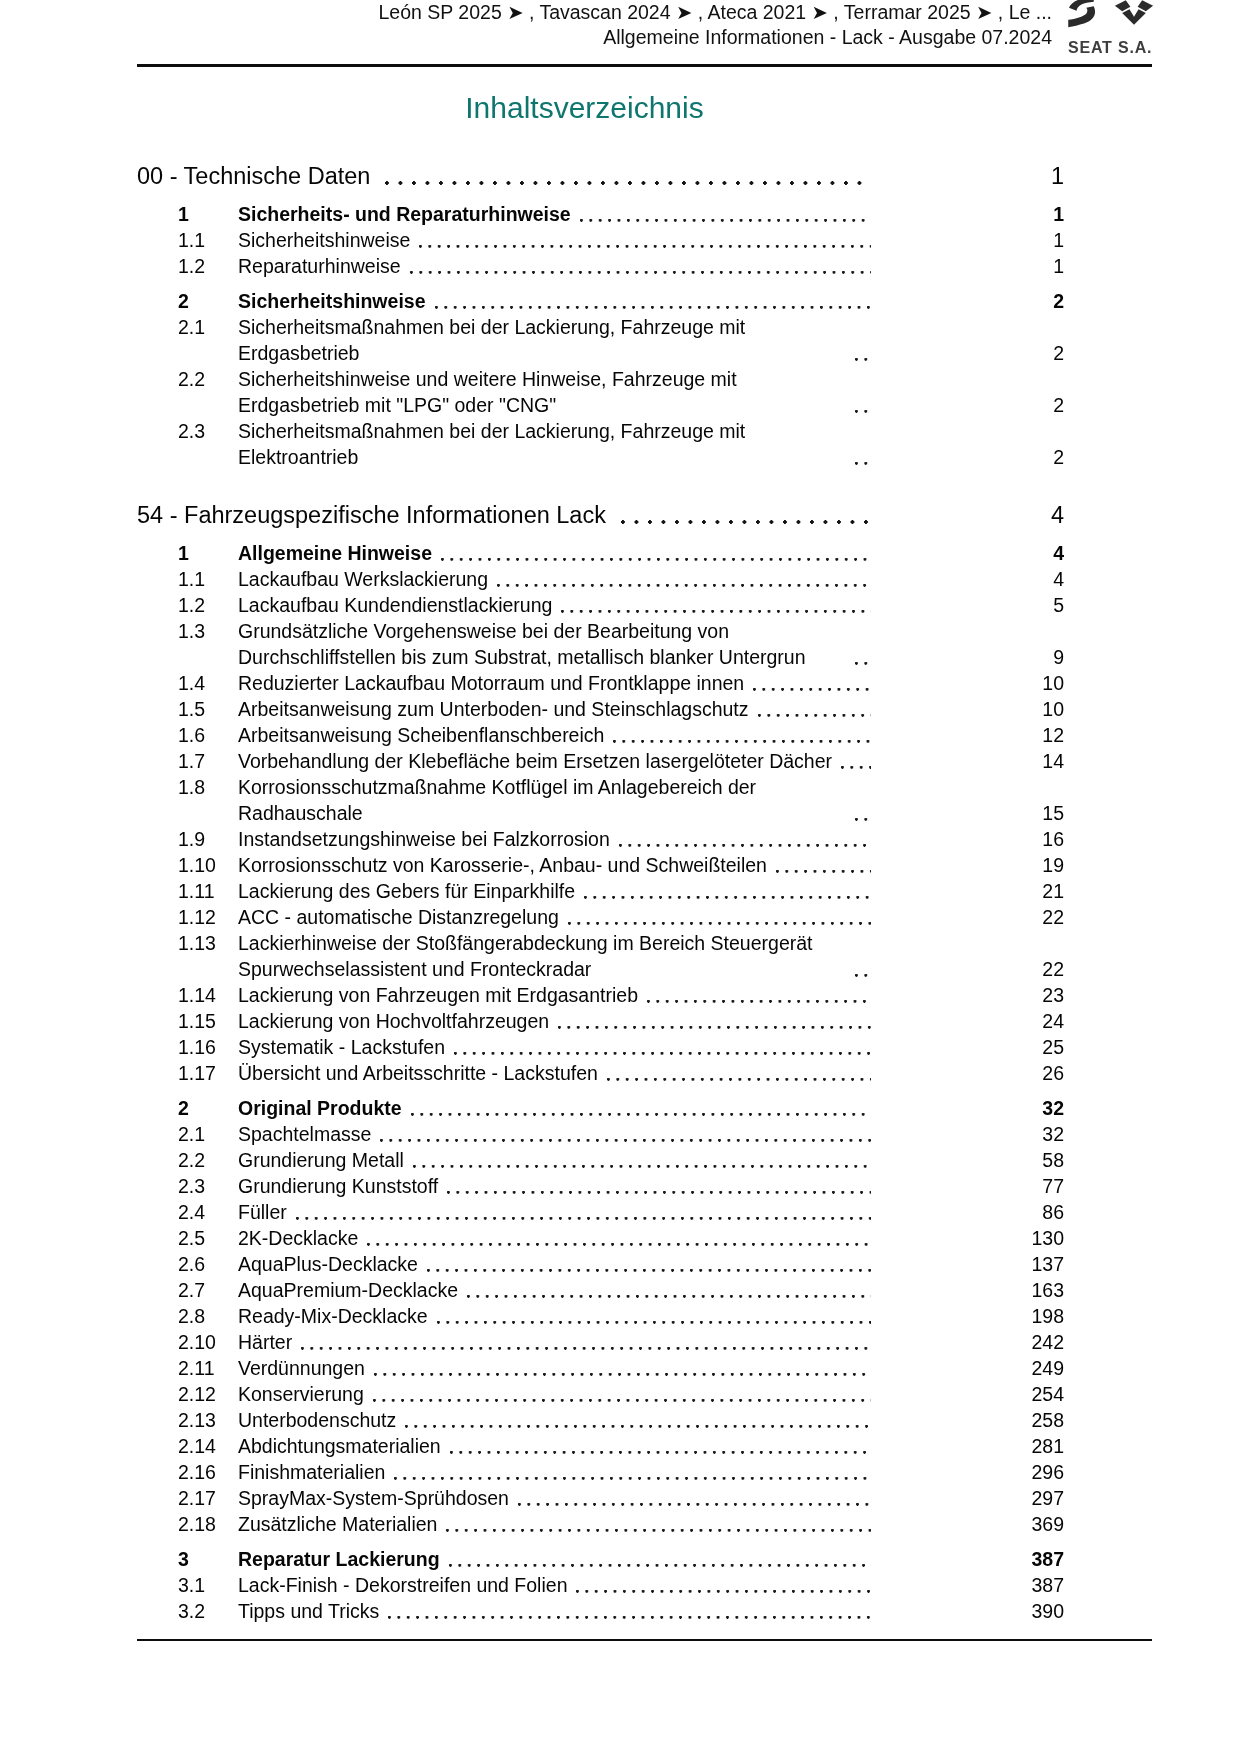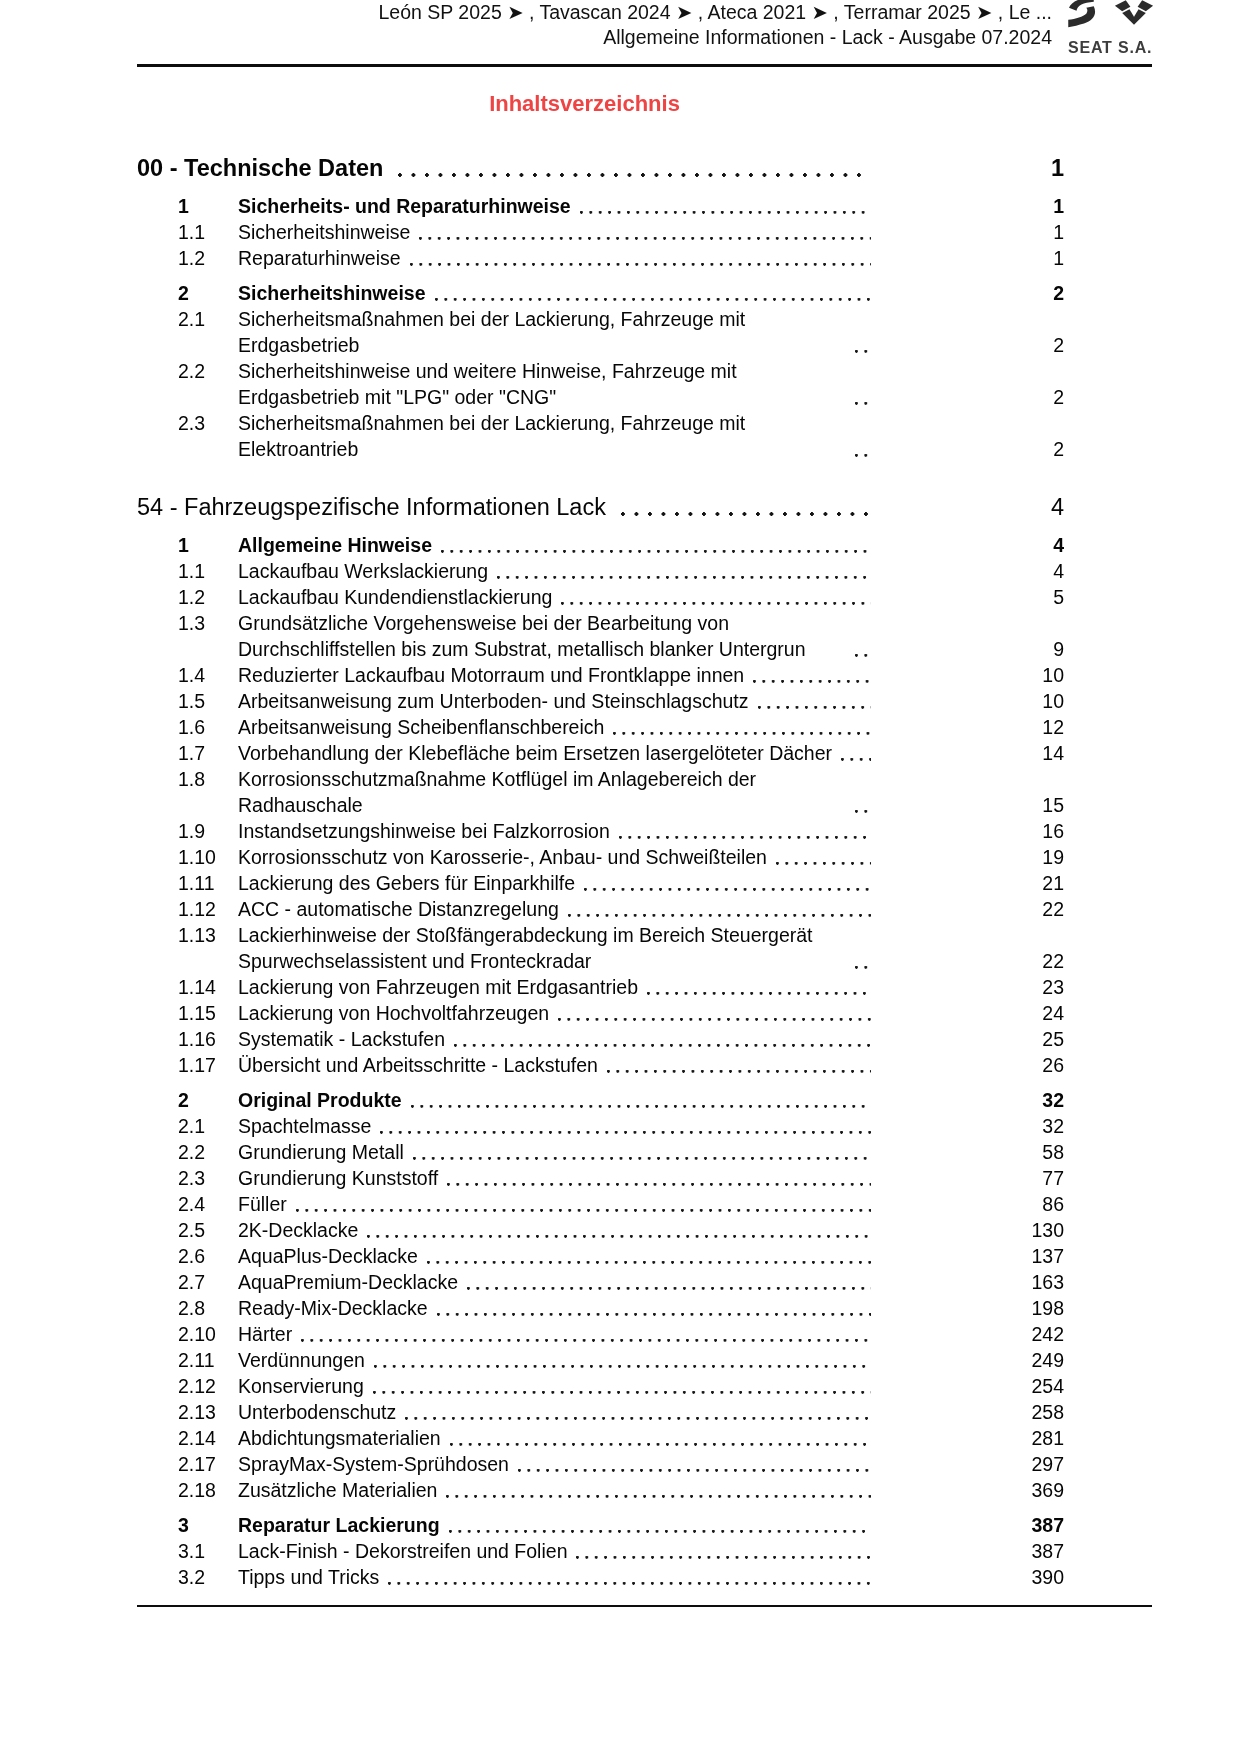--- a/index.html
+++ b/index.html
@@ -13,26 +13,26 @@
   
   .header { display:flex; justify-content:flex-end; align-items:flex-start; gap:16px; }
   .header-text { text-align:right; font-size:19.5px; line-height:25px; color:#111; }
   .logo-block { width:84px; flex:0 0 auto; text-align:center; margin-top:-6px; }
   .logos { display:flex; align-items:center; justify-content:center; gap:9px; height:42px; }
   .logo-divider { width:1.5px; height:36px; background:#9a9a9a; }
   .seat-sa { font-size:16px; font-weight:700; letter-spacing:0.8px; color:#3d3d3d; margin-top:3px; white-space:nowrap; }
   .header-rule { border:none; border-top:3.5px solid #0d0d0d; margin:7px 0 0 0; }
 
   
-  .doc-title { font-size:22px; font-weight:700; text-align:center; margin:24px 120px 0 0; color:#ef4444; }
+  .doc-title { font-size:30px; font-weight:400; text-align:center; margin:24px 120px 0 0; color:#0f766e; }
 
   
   .toc { margin-top:35px; }
   .toc-chapter { display:flex; align-items:flex-end; font-size:23.5px; line-height:32px; margin-top:29px; margin-bottom:9px; color:#060606; }
-  .toc-chapter:first-child { margin-top:0;font-weight:bold; }
+  .toc-chapter:first-child { margin-top:0; }
   .toc-chapter .label { flex:0 0 auto; }
   .toc-chapter .leader-lg {
     flex:1 1 20px; min-width:20px; height:4px; margin:0 10px 7px 15px;
     background-image:radial-gradient(circle at 2px 2px, #141414 1.7px, transparent 2px);
     background-size:13.5px 4px; background-repeat:repeat-x; background-position:left bottom;
   }
   .toc-chapter .page { flex:0 0 auto; min-width:48px; text-align:right; }
 
   .toc-entry { display:flex; align-items:flex-end; font-size:19.5px; line-height:26px; padding-left:41px; color:#060606; }
   .toc-entry .num { flex:0 0 60px; align-self:flex-start; }
@@ -324,20 +324,26 @@
         <span class="leader"></span>
         <span class="page">258</span>
       </div>
       <div class="toc-entry">
         <span class="num">2.14</span>
         <span class="title">Abdichtungsmaterialien</span>
         <span class="leader"></span>
         <span class="page">281</span>
       </div>
       <div class="toc-entry">
+        <span class="num">2.16</span>
+        <span class="title">Finishmaterialien</span>
+        <span class="leader"></span>
+        <span class="page">296</span>
+      </div>
+      <div class="toc-entry">
         <span class="num">2.17</span>
         <span class="title">SprayMax-System-Sprühdosen</span>
         <span class="leader"></span>
         <span class="page">297</span>
       </div>
       <div class="toc-entry">
         <span class="num">2.18</span>
         <span class="title">Zusätzliche Materialien</span>
         <span class="leader"></span>
         <span class="page">369</span>

